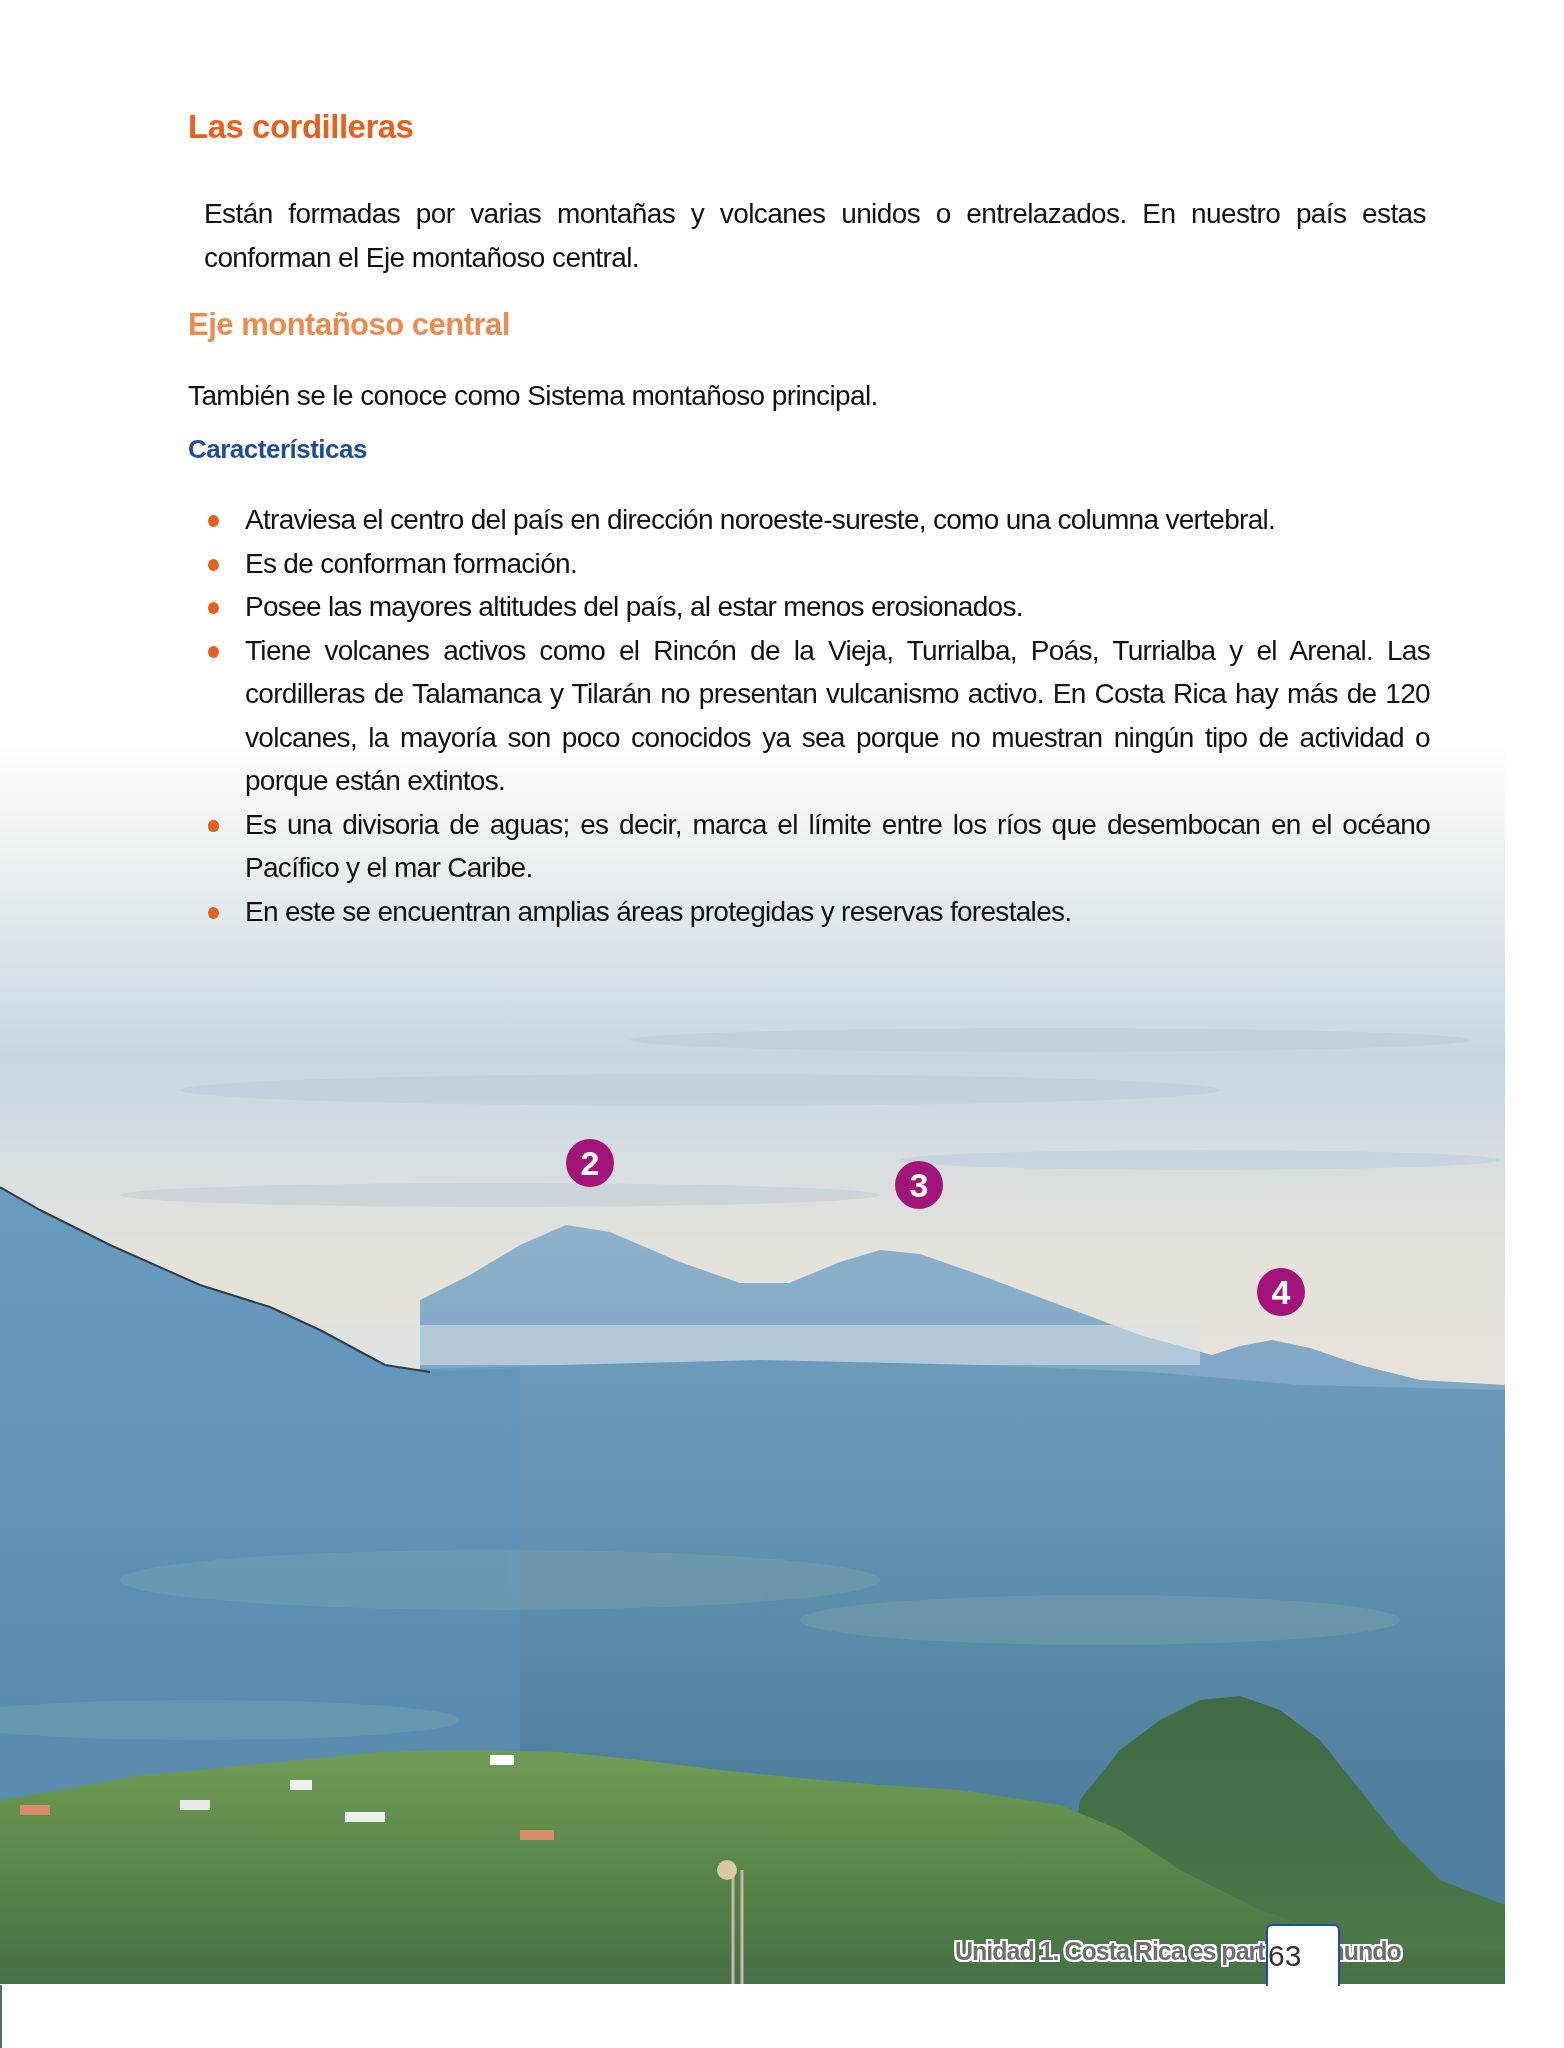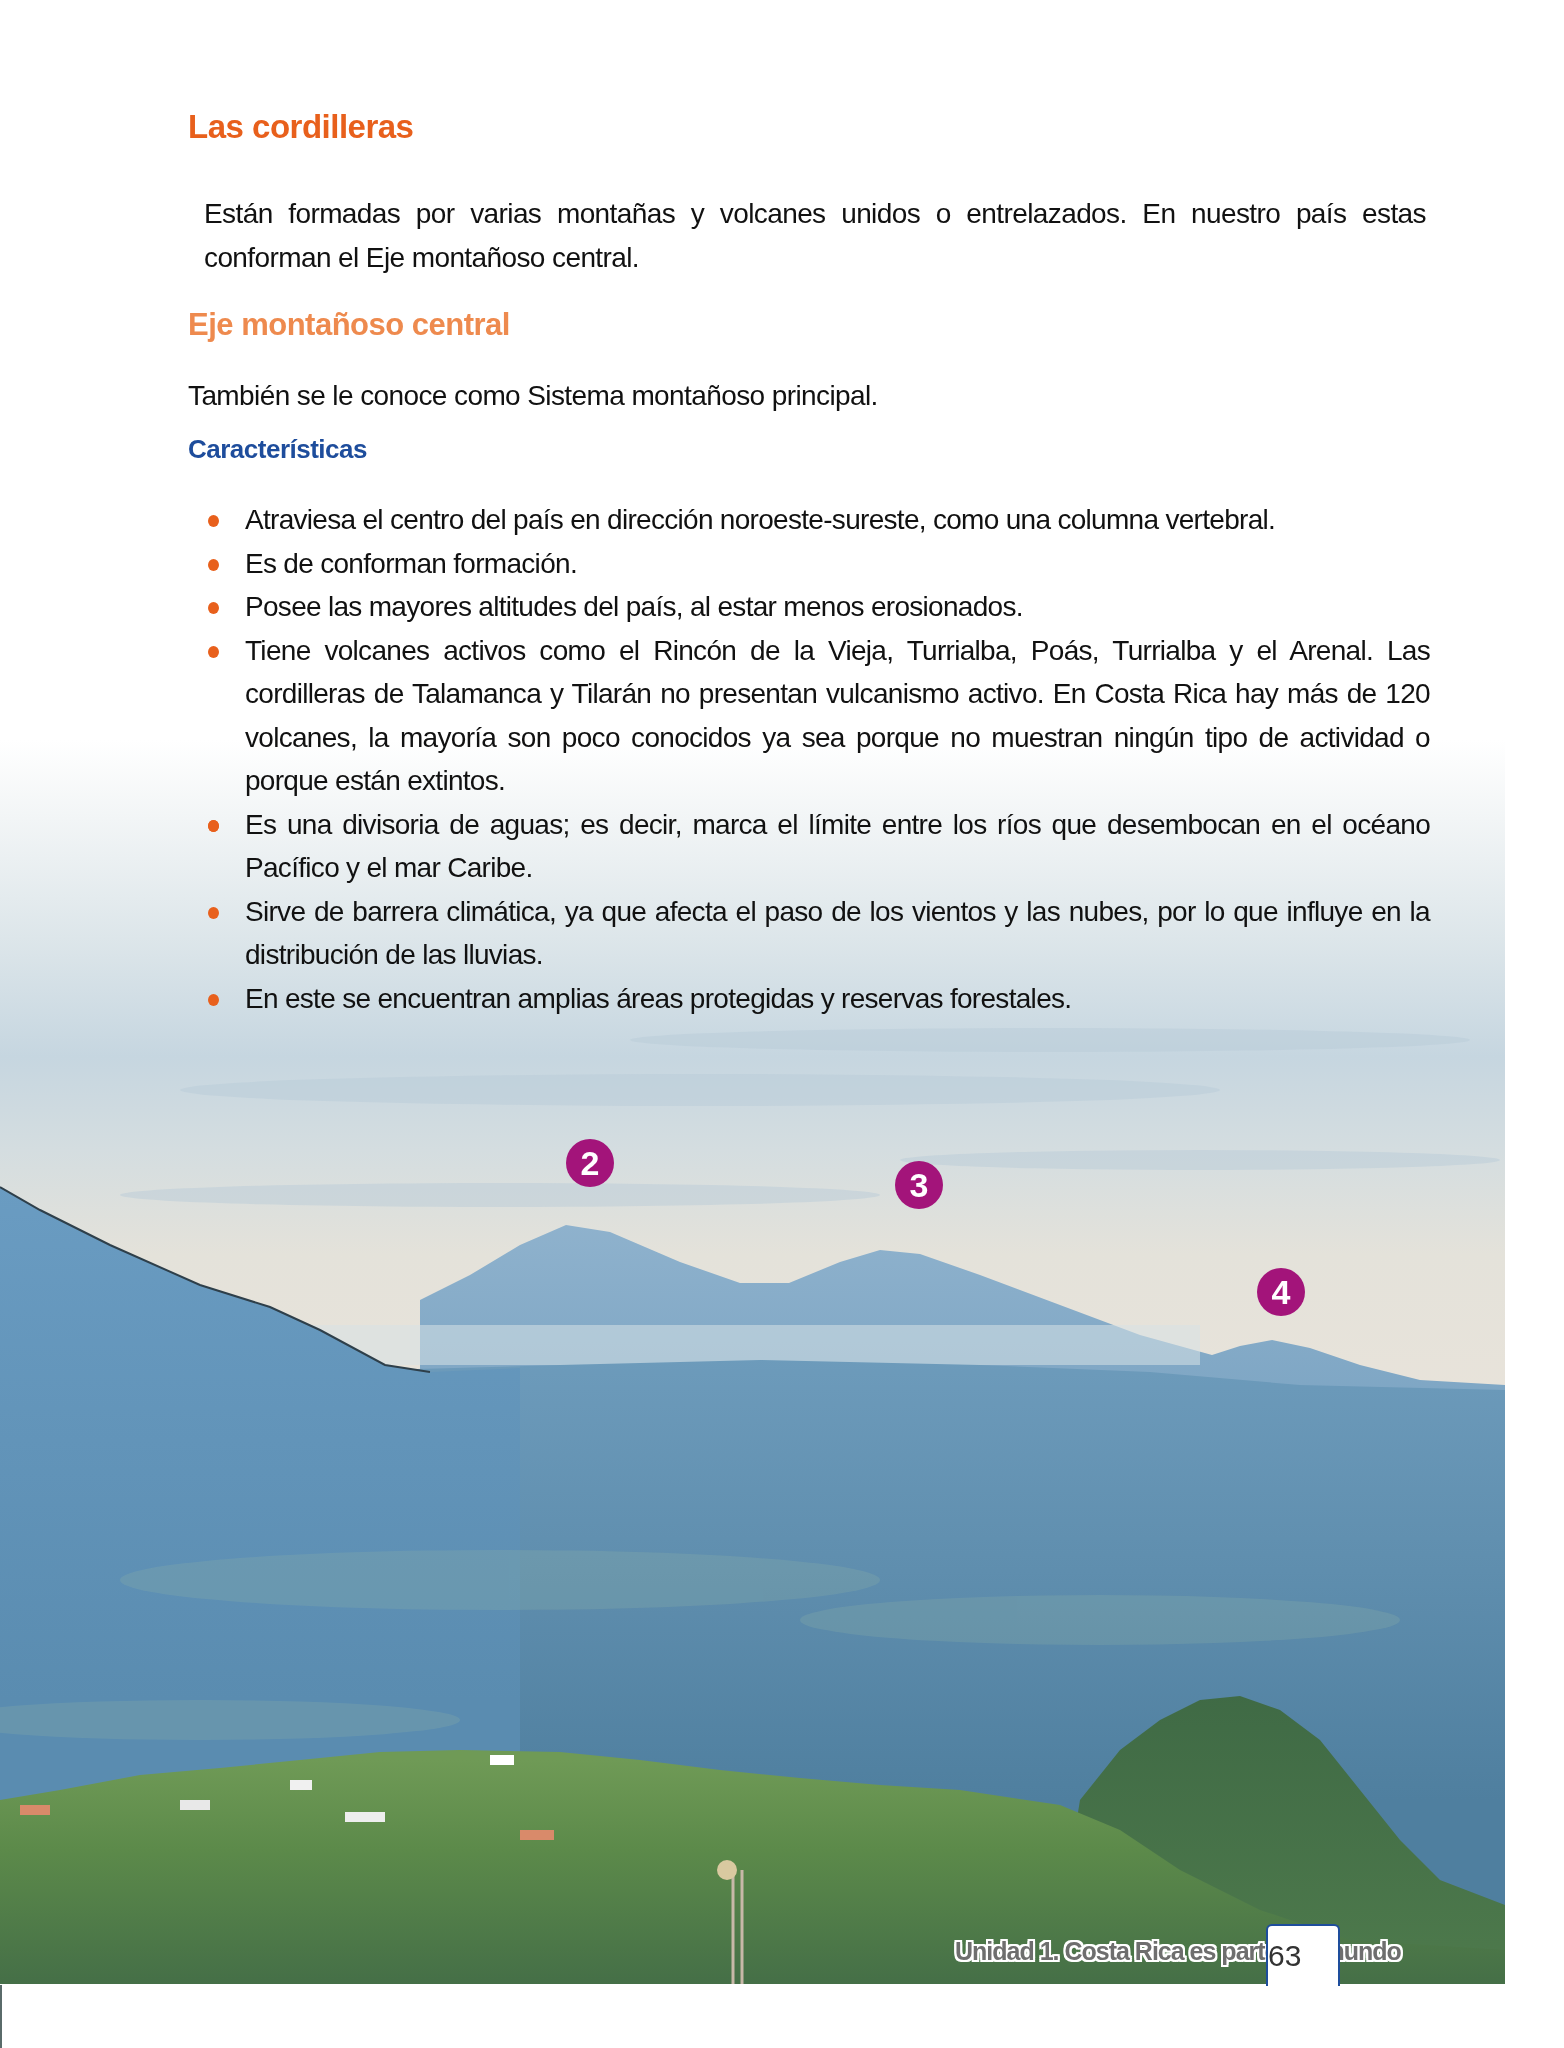--- a/index.html
+++ b/index.html
@@ -171,21 +171,20 @@
   <div class="h2">Eje montañoso central</div>
   <p class="aka" style="margin:0">También se le conoce como Sistema montañoso principal.</p>
   <div class="h3">Características</div>
   <ul class="bullets">
     <li><span class="dot"></span><span>Atraviesa el centro del país en dirección noroeste-sureste, como una columna vertebral.</span></li>
     <li><span class="dot"></span><span>Es de conforman formación.</span></li>
     <li><span class="dot"></span><span>Posee las mayores altitudes del país, al estar menos erosionados.</span></li>
     <li><span class="dot"></span><span>Tiene volcanes activos como el Rincón de la Vieja, Turrialba, Poás, Turrialba y el Arenal. Las cordilleras de Talamanca y Tilarán no presentan vulcanismo activo. En Costa Rica hay más de 120 volcanes, la mayoría son poco conocidos ya sea porque no muestran ningún tipo de actividad o porque están extintos.</span></li>
     <li><span class="dot"></span></li>
     <li><span class="dot"></span><span>Es una divisoria de aguas; es decir, marca el límite entre los ríos que desembocan en el océano Pacífico y el mar Caribe.</span></li>
-    <li><span class="dot"></span><span>Sirve de barrera climática, ya que afecta el paso de los vientos y las nubes, por lo que influye en la distribución de las lluvias.</span></li>
     <li><span class="dot"></span><span>En este se encuentran amplias áreas protegidas y reservas forestales.</span></li>
   </ul>
 </div>
 
 <div class="marker" style="left:566px; top:1139px;">2</div>
 <div class="marker" style="left:895px; top:1161px;">3</div>
 <div class="marker" style="left:1257px; top:1268px;">4</div>
 
 <div class="footer-unit">Unidad 1. Costa Rica es parte del mundo</div>
 <div class="page-box">

